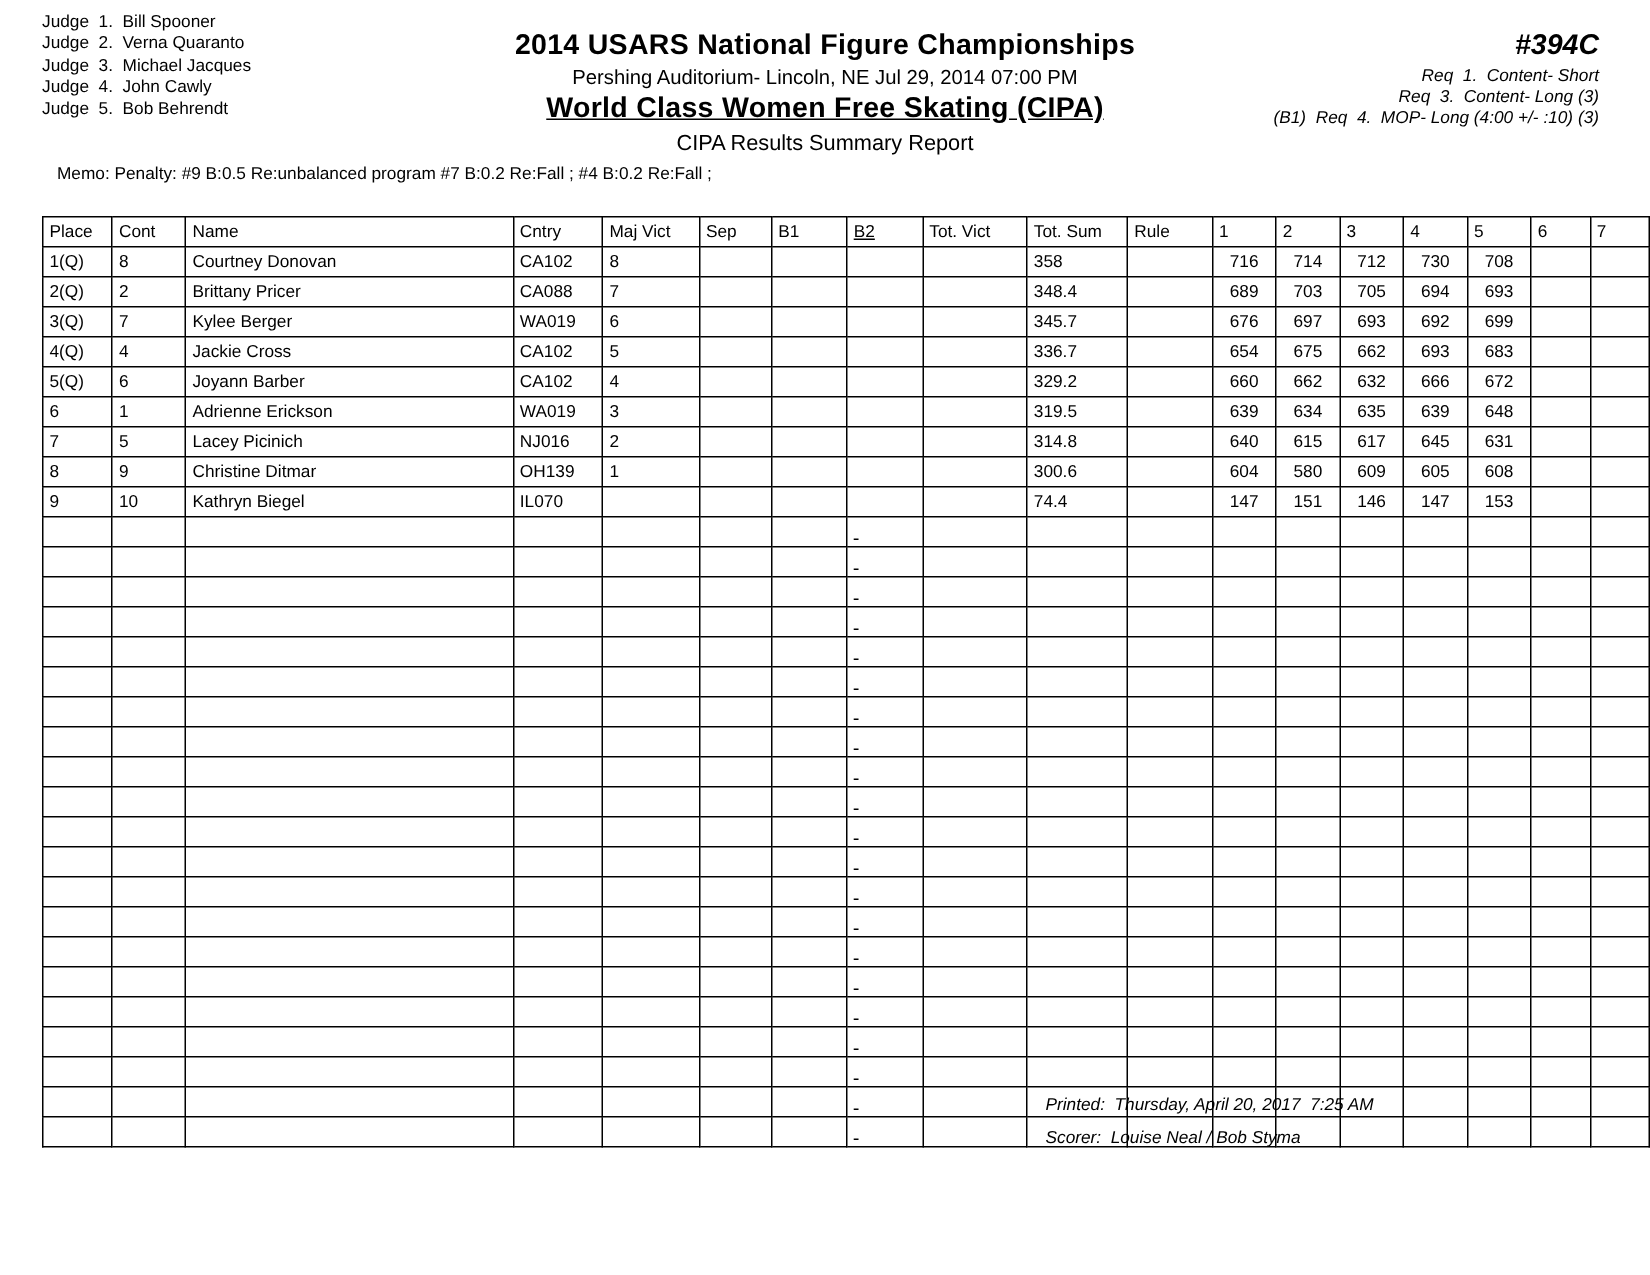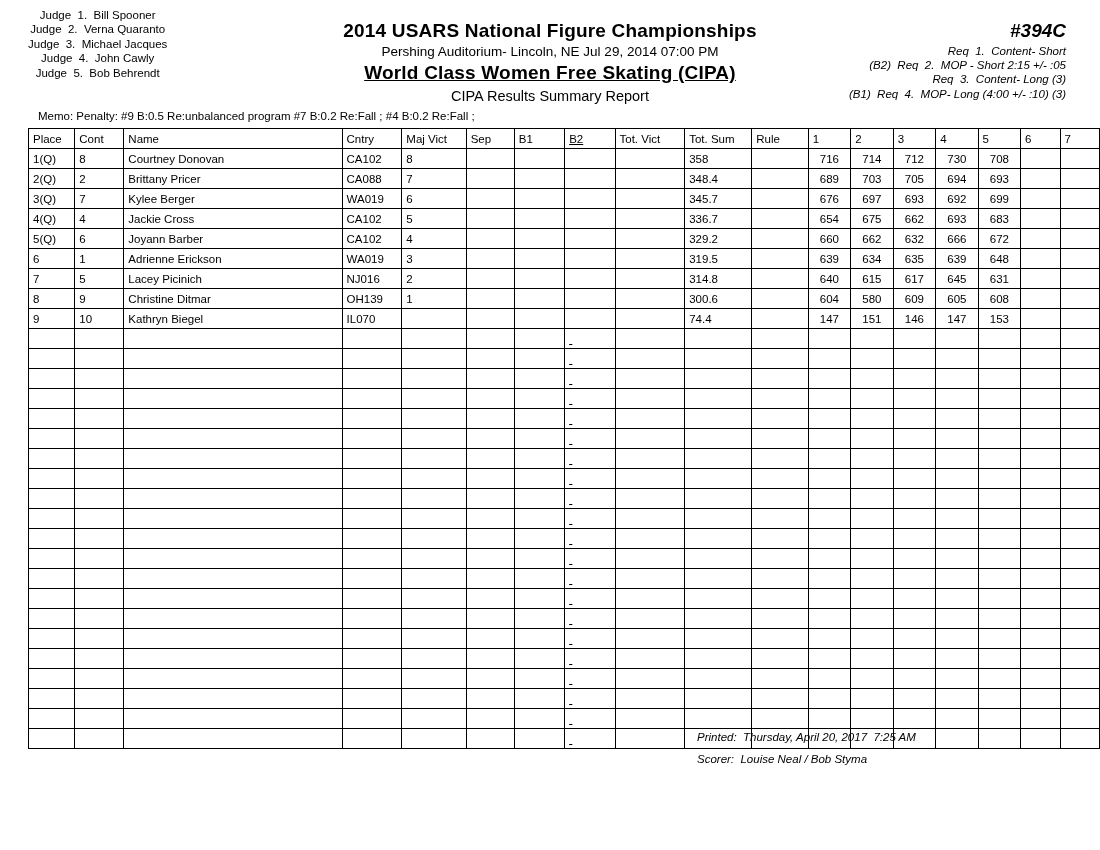--- a/index.html
+++ b/index.html
@@ -24,21 +24,20 @@
   
   .judges {
     position: absolute;
     left: 28px;
     top: 8px;
     font-size: 11.5px;
     line-height: 14.4px;
   }
   .judge-row {
     white-space: pre;
-    text-align: center;
   }
 
   
   .header-center {
     position: absolute;
     left: 240px;
     top: 20px;
     width: 620px;
     text-align: center;
   }
@@ -89,21 +88,21 @@
     position: absolute;
     left: 38px;
     top: 110px;
     font-size: 11.5px;
   }
 
   
   .grid {
     position: absolute;
     left: 28px;
-    top: 128px;
+    top: 144px;
     border-collapse: collapse;
     table-layout: fixed;
     padding-left: 30px;
   }
   .grid td, .grid th {
     border: 1px solid #000000;
     height: 19px;
     font-size: 11.5px;
     font-weight: normal;
     padding: 0 4px;
@@ -157,21 +156,20 @@
   <div class="header-center">
     <div class="title-main">2014 USARS National Figure Championships</div>
     <div class="title-venue">Pershing Auditorium- Lincoln, NE  Jul 29, 2014  07:00 PM</div>
     <div class="title-event">World Class Women Free Skating  (CIPA)</div>
     <div class="title-report">CIPA Results Summary Report</div>
   </div>
 
   <div class="header-right">
     <div class="event-code">#394C</div>
     <div class="req-line">Req  1.  Content- Short</div>
-    <div class="req-line">(B2)  Req  2.  MOP - Short 2:15 +/- :05</div>
     <div class="req-line">Req  3.  Content- Long (3)</div>
     <div class="req-line">(B1)  Req  4.  MOP- Long (4:00 +/- :10) (3)</div>
   </div>
 
   <div class="memo">Memo: Penalty: #9 B:0.5 Re:unbalanced program #7 B:0.2 Re:Fall ; #4 B:0.2 Re:Fall ;</div>
 
   <table class="grid">
     <thead>
       <tr>
         <th class="c-place">Place</th>

